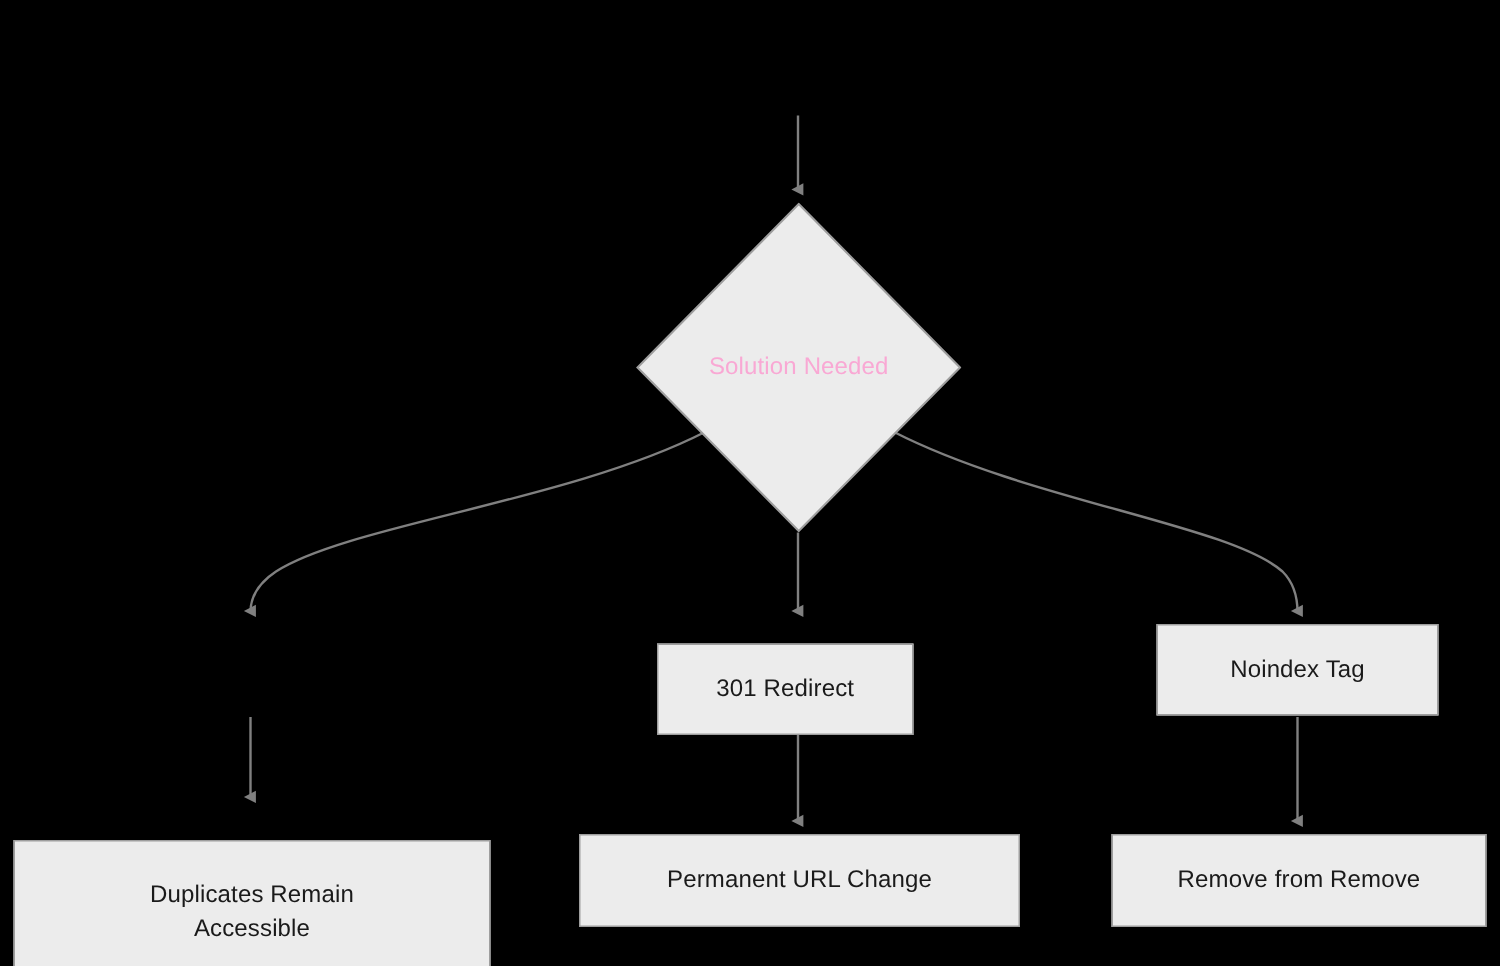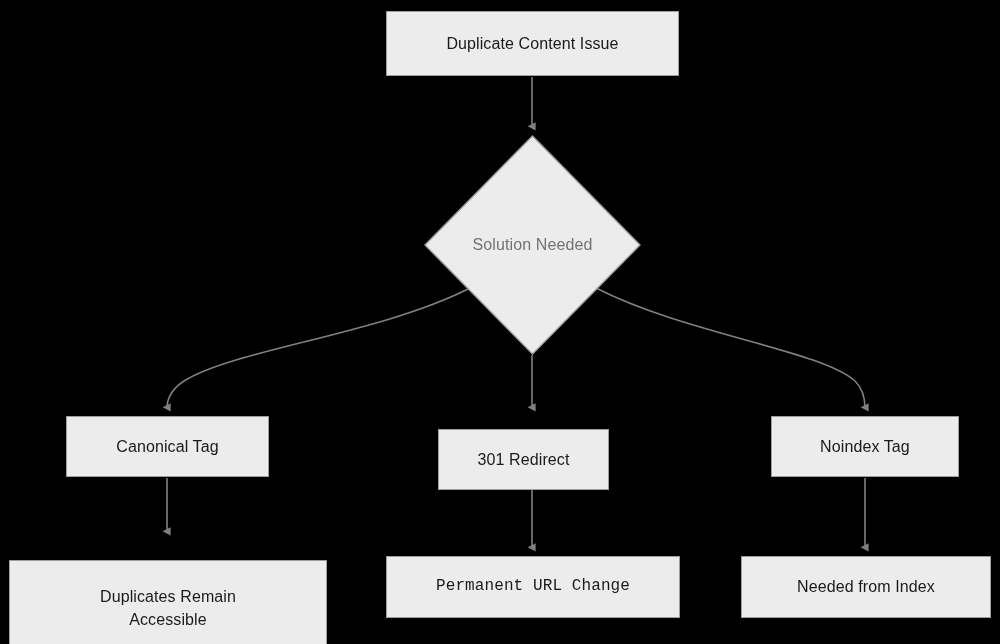--- a/index.html
+++ b/index.html
@@ -57,21 +57,21 @@
   .diamond-shape {
     position: absolute;
     left: 0;
     top: 0;
     width: 100%;
     height: 100%;
   }
   .diamond-label {
     position: relative;
     z-index: 2;
-    color: #737373;
+    color: #f9a8d4;
     font-family: "Liberation Sans", sans-serif;
     font-size: 16px;
     letter-spacing: 0.1px;
     text-align: center;
     white-space: nowrap;
   }
 </style>
 </head>
 <body>
 
@@ -92,49 +92,43 @@
 
     <path d="M 596 288 C 686 334, 820 350, 855 381 C 863 389, 865 398, 865 408" fill="none" stroke="#808080" stroke-width="1.6" marker-end="url(#arrowhead)"></path>
 
     <path d="M 167 478 L 167 532" fill="none" stroke="#808080" stroke-width="1.6" marker-end="url(#arrowhead)"></path>
 
     <path d="M 532 478 L 532 548" fill="none" stroke="#808080" stroke-width="1.6" marker-end="url(#arrowhead)"></path>
 
     <path d="M 865 478 L 865 548" fill="none" stroke="#808080" stroke-width="1.6" marker-end="url(#arrowhead)"></path>
   </svg>
 
-  <div class="node" style="left:386px; top:11px; width:293px; height:65px;">
-    <span class="label">Duplicate Content Issue</span>
-  </div>
 
   <div class="diamond-wrap" style="left:424px; top:135px; width:217px; height:220px;">
     <svg class="diamond-shape" viewBox="0 0 217 220" preserveAspectRatio="none" xmlns="http://www.w3.org/2000/svg">
       <polygon points="108.5,1 216,110 108.5,219 1,110" fill="#ececec" stroke="#9e9e9e" stroke-width="1.4"></polygon>
     </svg>
     <span class="diamond-label">Solution Needed</span>
   </div>
 
-  <div class="node" style="left:66px; top:416px; width:203px; height:61px;">
-    <span class="label">Canonical Tag</span>
-  </div>
 
   <div class="node" style="left:438px; top:429px; width:171px; height:61px;">
     <span class="label">301 Redirect</span>
   </div>
 
   <div class="node" style="left:771px; top:416px; width:188px; height:61px;text-align:center;">
     <span class="label">Noindex Tag</span>
   </div>
 
   <div class="node" style="left:9px; top:540px; width:318px; height:96px;margin-top:20px;">
     <span class="label">Duplicates Remain
 Accessible</span>
   </div>
 
-  <div class="node" style="left:386px; top:556px; width:294px; height:62px;font-family:Liberation Mono, monospace;">
+  <div class="node" style="left:386px; top:556px; width:294px; height:62px;">
     <span class="label">Permanent URL Change</span>
   </div>
 
   <div class="node" style="left:741px; top:556px; width:250px; height:62px;">
-    <span class="label">Needed from Index</span>
+    <span class="label">Remove from Remove</span>
   </div>
 
 </div>
 
 </body></html>

